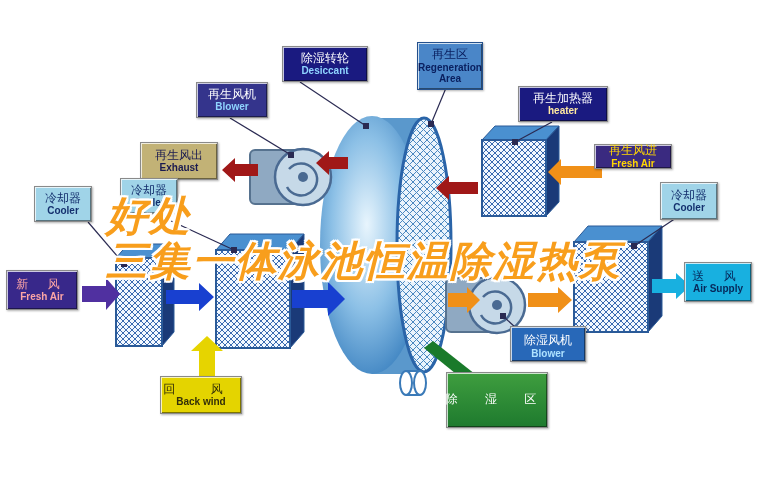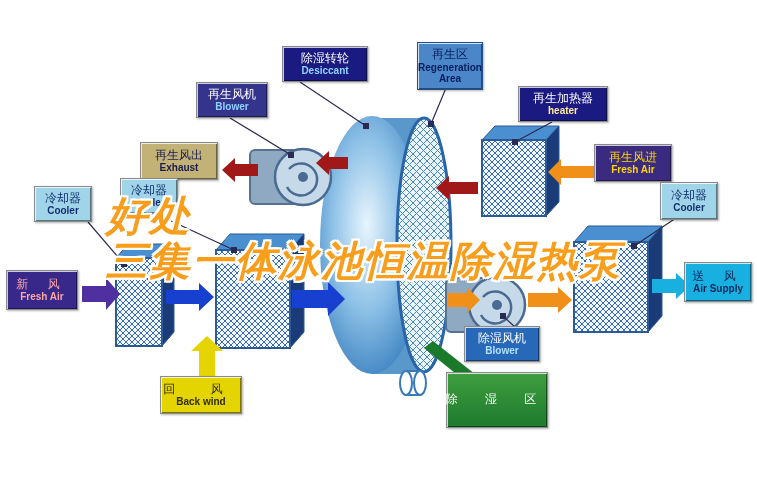--- a/index.html
+++ b/index.html
@@ -204,21 +204,21 @@
   <div class="lbl heaterlbl" style="left:518px; top:86px; width:90px; height:36px;">
     <div class="zh">再生加热器</div>
     <div class="en">heater</div>
   </div>
 
   <div class="lbl tan" style="left:140px; top:142px; width:78px; height:38px;">
     <div class="zh">再生风出</div>
     <div class="en">Exhaust</div>
   </div>
 
-  <div class="lbl dkpurple-y" style="left:594px; top:144px; width:78px; height:38px;">
+  <div class="lbl dkpurple-y" style="left:594px; top:144px; width:78px; height:25px;">
     <div class="zh">再生风进</div>
     <div class="en">Fresh Air</div>
   </div>
 
   <div class="lbl lightblue" style="left:34px; top:186px; width:58px; height:36px;">
     <div class="zh">冷却器</div>
     <div class="en">Cooler</div>
   </div>
 
   <div class="lbl lightblue" style="left:120px; top:178px; width:58px; height:36px;">
@@ -239,21 +239,21 @@
   <div class="lbl cyan" style="left:684px; top:262px; width:68px; height:40px;">
     <div class="zh">送 风</div>
     <div class="en">Air Supply</div>
   </div>
 
   <div class="lbl yellow" style="left:160px; top:376px; width:82px; height:38px;">
     <div class="zh">回 风</div>
     <div class="en">Back wind</div>
   </div>
 
-  <div class="lbl blue" style="left:464px; top:326px; width:76px; height:36px;">
+  <div class="lbl blue" style="left:510px; top:326px; width:76px; height:36px;justify-content:flex-end;">
     <div class="zh">除湿风机</div>
     <div class="en">Blower</div>
   </div>
 
   <div class="lbl green" style="left:446px; top:372px; width:102px; height:56px;">
     <div class="zh">除 湿 区</div>
   </div>
 
   <div class="watermark">
     <div>好处</div>

